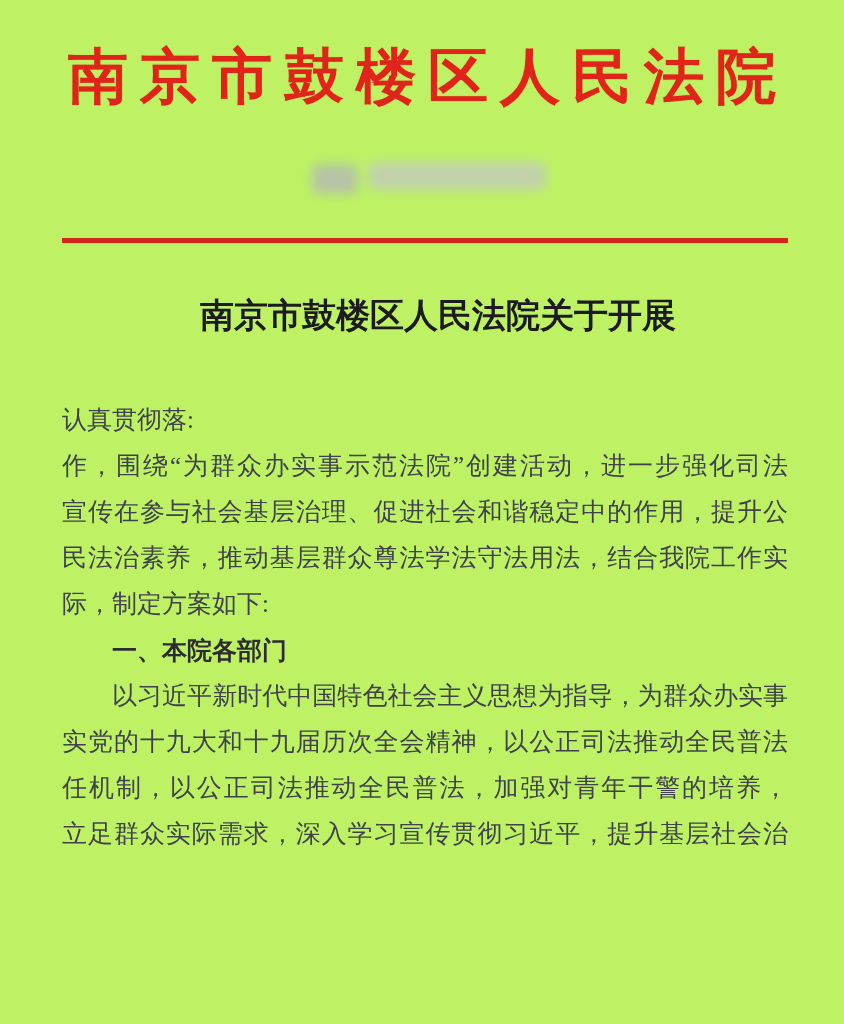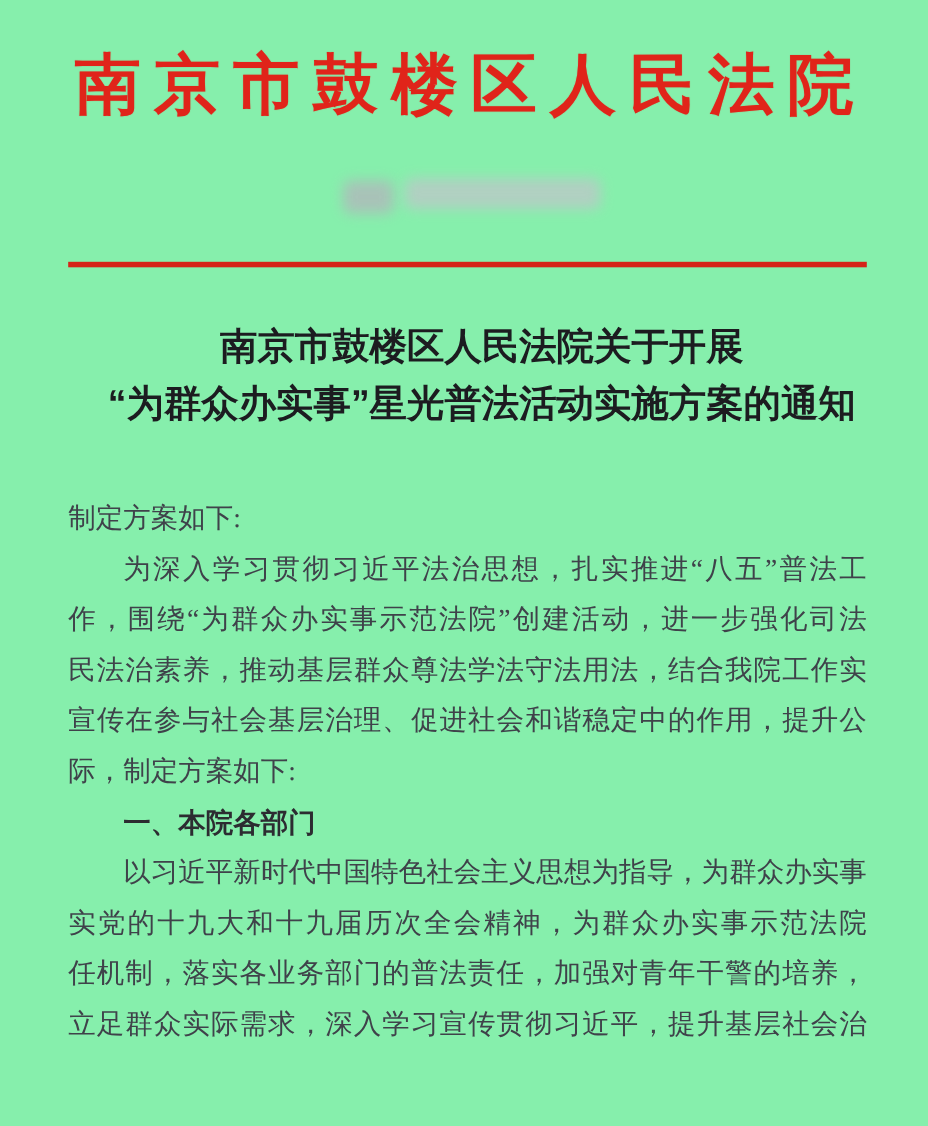--- a/index.html
+++ b/index.html
@@ -1,20 +1,20 @@
 <!DOCTYPE html>
 <html><head>
 <meta charset="utf-8">
 <style>
   html,body{margin:0;padding:0;background:#ffffff;}
   .page{
     position:relative;
     width:844px;height:1024px;
     margin:0 auto;
-    background:#86efac;
+    background:#bef264;
     overflow:hidden;
     font-family:"Liberation Serif","DejaVu Serif",serif;
   }
   
   .court-header{
     margin-top:46px;
     text-align:center;
     font-family:"Liberation Sans","DejaVu Sans",sans-serif;
     font-weight:bold;
     font-size:60px;
@@ -83,33 +83,31 @@
 
   <div class="docnum">
     <span class="blob blob1"></span>
     <span class="blob blob2"></span>
   </div>
 
   <div class="red-rule"></div>
 
   <div class="doc-title">
     <div>南京市鼓楼区人民法院关于开展</div>
-    <div>“为群众办实事”星光普法活动实施方案的通知</div>
   </div>
 
   <div class="body-text">
-    <div class="line">制定方案如下:</div>
+    <div class="line">认真贯彻落:</div>
 
-    <div class="line j indent">为深入学习贯彻习近平法治思想，扎实推进“八五”普法工</div>
     <div class="line j">作，围绕“为群众办实事示范法院”创建活动，进一步强化司法</div>
+    <div class="line j">宣传在参与社会基层治理、促进社会和谐稳定中的作用，提升公</div>
     <div class="line j">民法治素养，推动基层群众尊法学法守法用法，结合我院工作实</div>
-    <div class="line j">宣传在参与社会基层治理、促进社会和谐稳定中的作用，提升公</div>
     <div class="line">际，制定方案如下:</div>
 
     <div class="line heading indent">一、本院各部门</div>
 
     <div class="line j indent">以习近平新时代中国特色社会主义思想为指导，为群众办实事</div>
-    <div class="line j">实党的十九大和十九届历次全会精神，为群众办实事示范法院</div>
-    <div class="line j">任机制，落实各业务部门的普法责任，加强对青年干警的培养，</div>
+    <div class="line j">实党的十九大和十九届历次全会精神，以公正司法推动全民普法</div>
+    <div class="line j">任机制，以公正司法推动全民普法，加强对青年干警的培养，</div>
     <div class="line j">立足群众实际需求，深入学习宣传贯彻习近平，提升基层社会治</div>
   </div>
 
 </div>
 
 </body></html>

